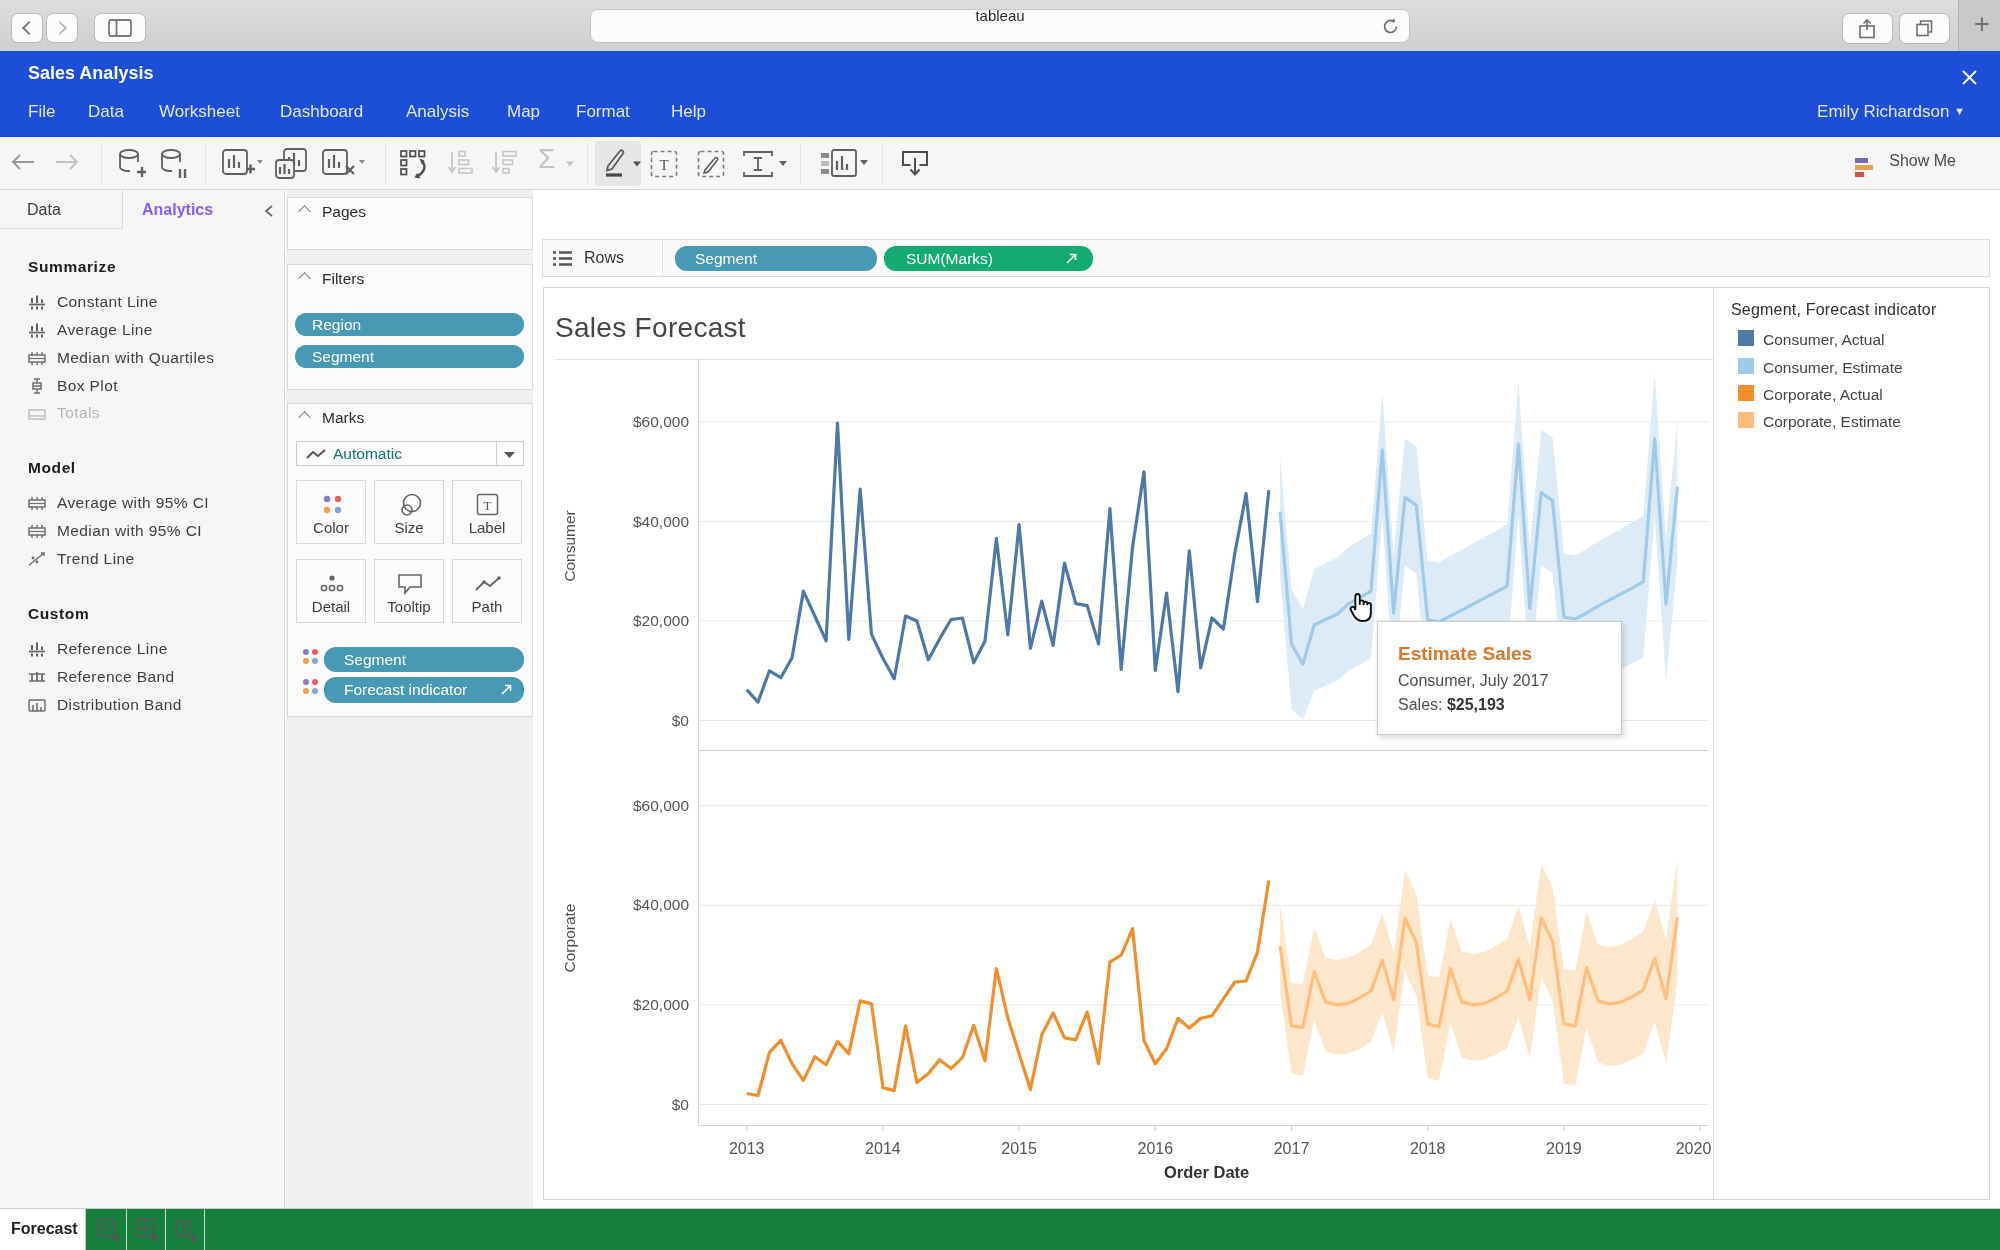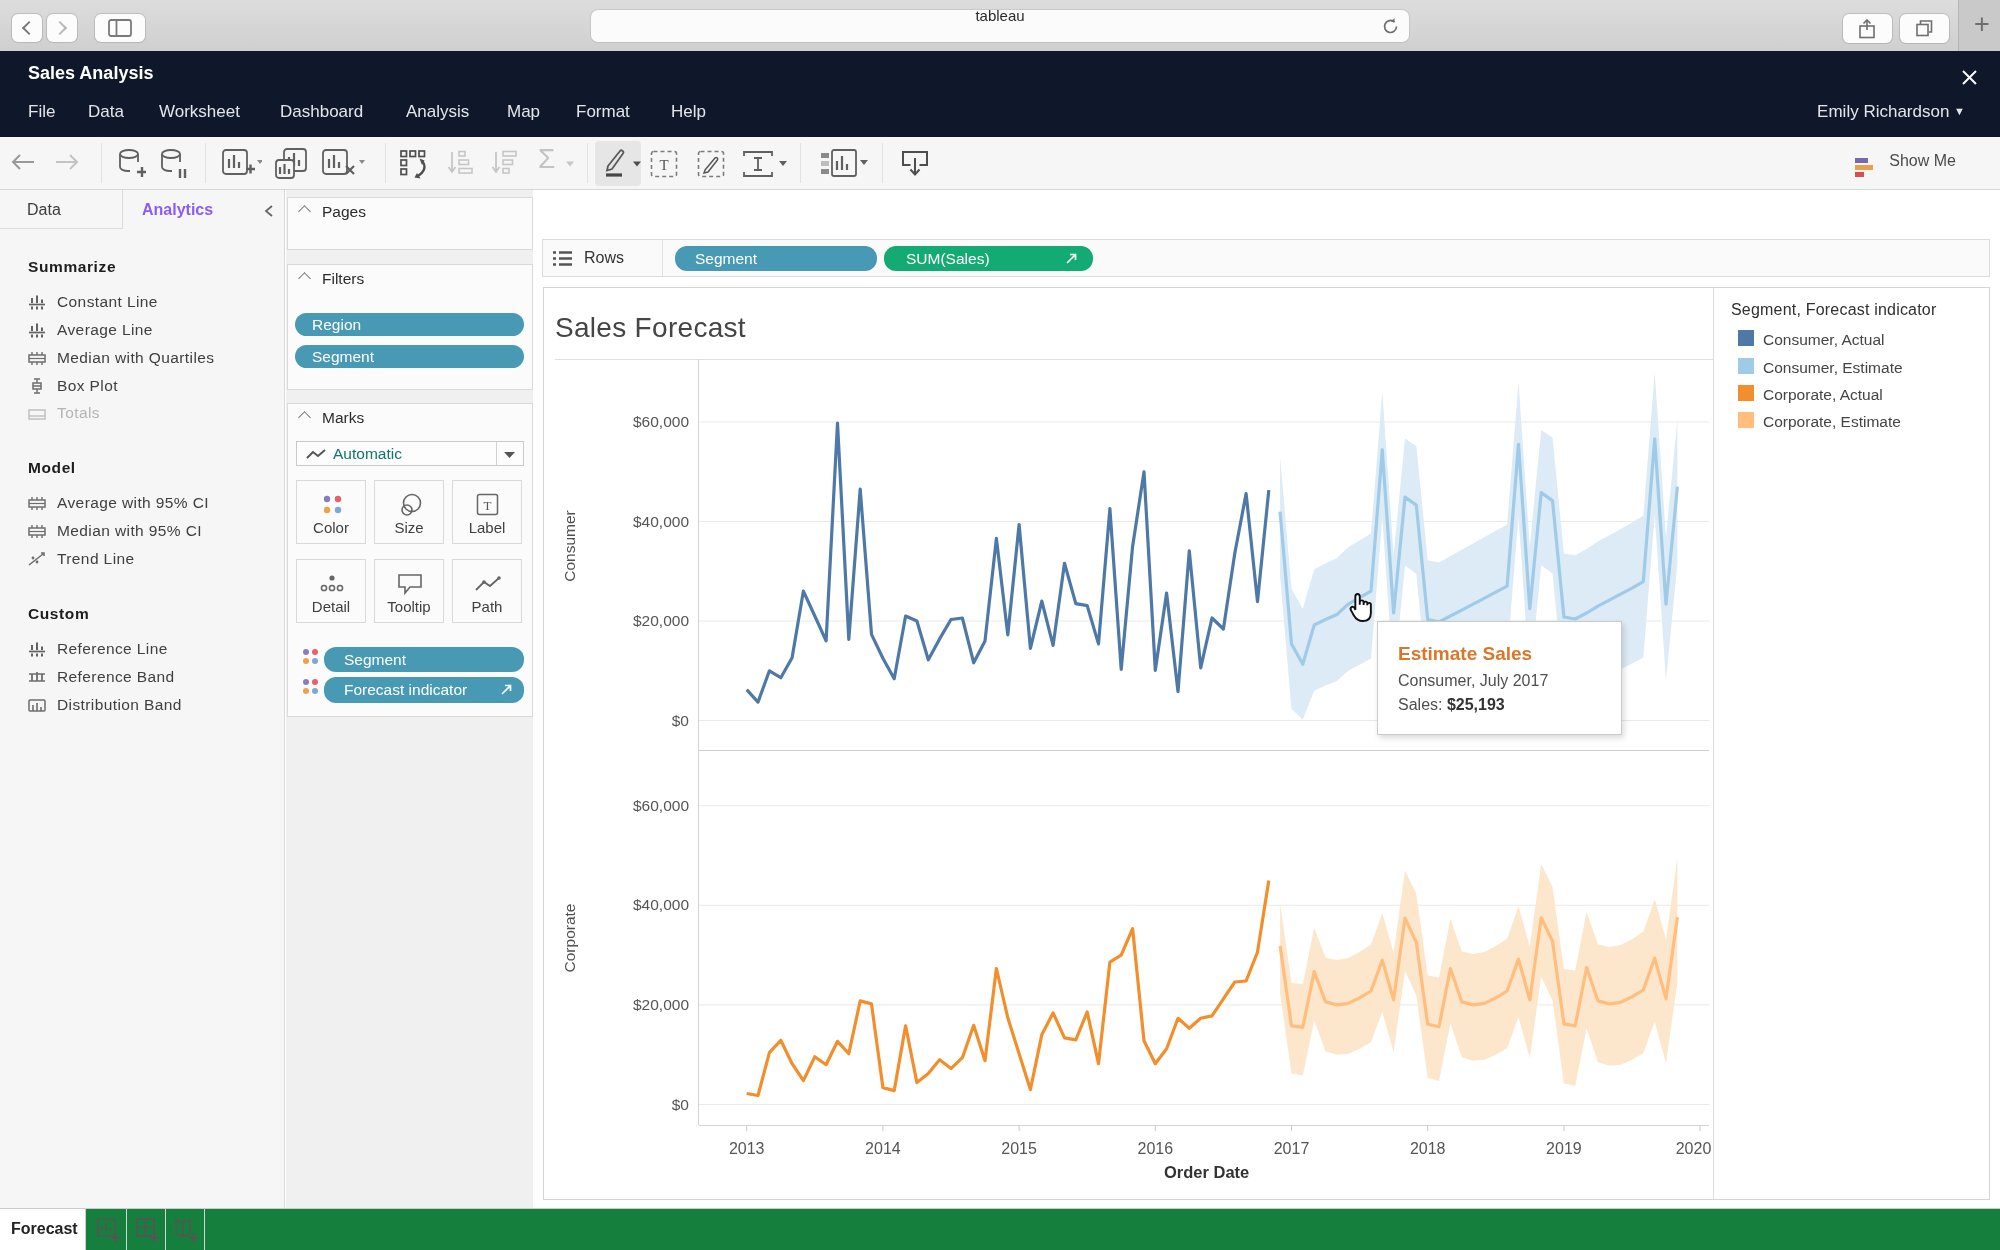--- a/index.html
+++ b/index.html
@@ -7,21 +7,21 @@
 .abs { position:absolute; }
 #page { position:relative; width:2000px; height:1250px; }
 
 #chrome { left:0; top:0; width:2000px; height:51px; background:linear-gradient(#dddddd,#cfcfcf); }
 .cbtn { position:absolute; background:#fcfcfc; border-radius:6px; box-shadow:0 0 0 1px rgba(0,0,0,0.12); }
 .chev { position:absolute; width:10px; height:10px; border-left:2.3px solid #7a7a7a; border-bottom:2.3px solid #7a7a7a; top:23px; }
 #addrbar { position:absolute; left:591px; top:10px; width:818px; height:32px; background:#fbfbfb; border-radius:7px; box-shadow:0 0 0 1px rgba(0,0,0,0.08); }
 #addrtext { position:absolute; left:0; width:100%; top:7px; text-align:center; font-size:15px; color:#2b2b2b; }
 #plusbox { position:absolute; left:1958px; top:0px; width:42px; height:51px; background:#c9c9c9; border-left:1px solid #b5b5b5; }
 
-#navy { left:0; top:51px; width:2000px; height:86px; background:#0f172a; }
+#navy { left:0; top:51px; width:2000px; height:86px; background:#1d4ed8; }
 #wbtitle { position:absolute; left:28px; top:12px; font-size:18px; font-weight:bold; color:#ffffff; }
 .menu { position:absolute; top:51px; font-size:17px; color:#e4e6ec; }
 #closex { position:absolute; left:1960px; top:14px; font-size:22px; color:#fff; }
 #user { position:absolute; right:35px; top:51px; font-size:17px; color:#e4e6ec; }
 
 #toolbar { left:0; top:137px; width:2000px; height:53px; background:#f6f6f6; border-bottom:1px solid #d7d7d7; }
 .tsep { position:absolute; top:6px; width:1px; height:40px; background:#e2e2e2; }
 .ticon { position:absolute; top:9px; }
 #showme { position:absolute; right:44px; top:15px; font-size:16px; color:#4b4b4b; }
 
@@ -386,21 +386,21 @@
   <svg class="abs" style="left:9px;top:10px;" width="22" height="18">
         <path d="M7 2.5 l13 0 M7 8.5 l13 0 M7 14.5 l13 0" stroke="#555" stroke-width="2.6"></path>
         <path d="M1 2.5 l3 0 M1 8.5 l3 0 M1 14.5 l3 0" stroke="#555" stroke-width="2.6"></path>
       </svg>
   <span class="shelflabel" style="left:41px;top:9px;">Rows</span>
   <div class="abs" style="left:119px;top:0;width:1px;height:36px;background:#e0e0e0;"></div>
   <div class="pill tealpill" style="left:132px;top:6px;width:202px;height:25px;">
         <span style="position:absolute;left:20px;top:4px;">Segment</span>
       </div>
   <div class="pill greenpill" style="left:341px;top:6px;width:209px;height:25px;">
-        <span style="position:absolute;left:22px;top:4px;">SUM(Sales)</span>
+        <span style="position:absolute;left:22px;top:4px;">SUM(Marks)</span>
     <svg class="abs" style="right:14px;top:6px;" width="15" height="14">
           <path d="M3 11 L11 3 M6 2.5 L11.5 2.5 L11.5 8" fill="none" stroke="#fff" stroke-width="1.7"></path>
         </svg>
   </div>
 </div>
 <div id="sheet" class="abs">
   <div id="sheettitle">Sales Forecast</div>
   <svg class="abs" style="left:0;top:0;overflow:visible;" width="1170" height="913" viewBox="0 0 1170 913">
 <line x1="11" y1="71.5" x2="1170" y2="71.5" stroke="#e0e0e0" stroke-width="1"></line>
 <line x1="155" y1="432.5" x2="1165" y2="432.5" stroke="#e9e9e9" stroke-width="1"></line>

